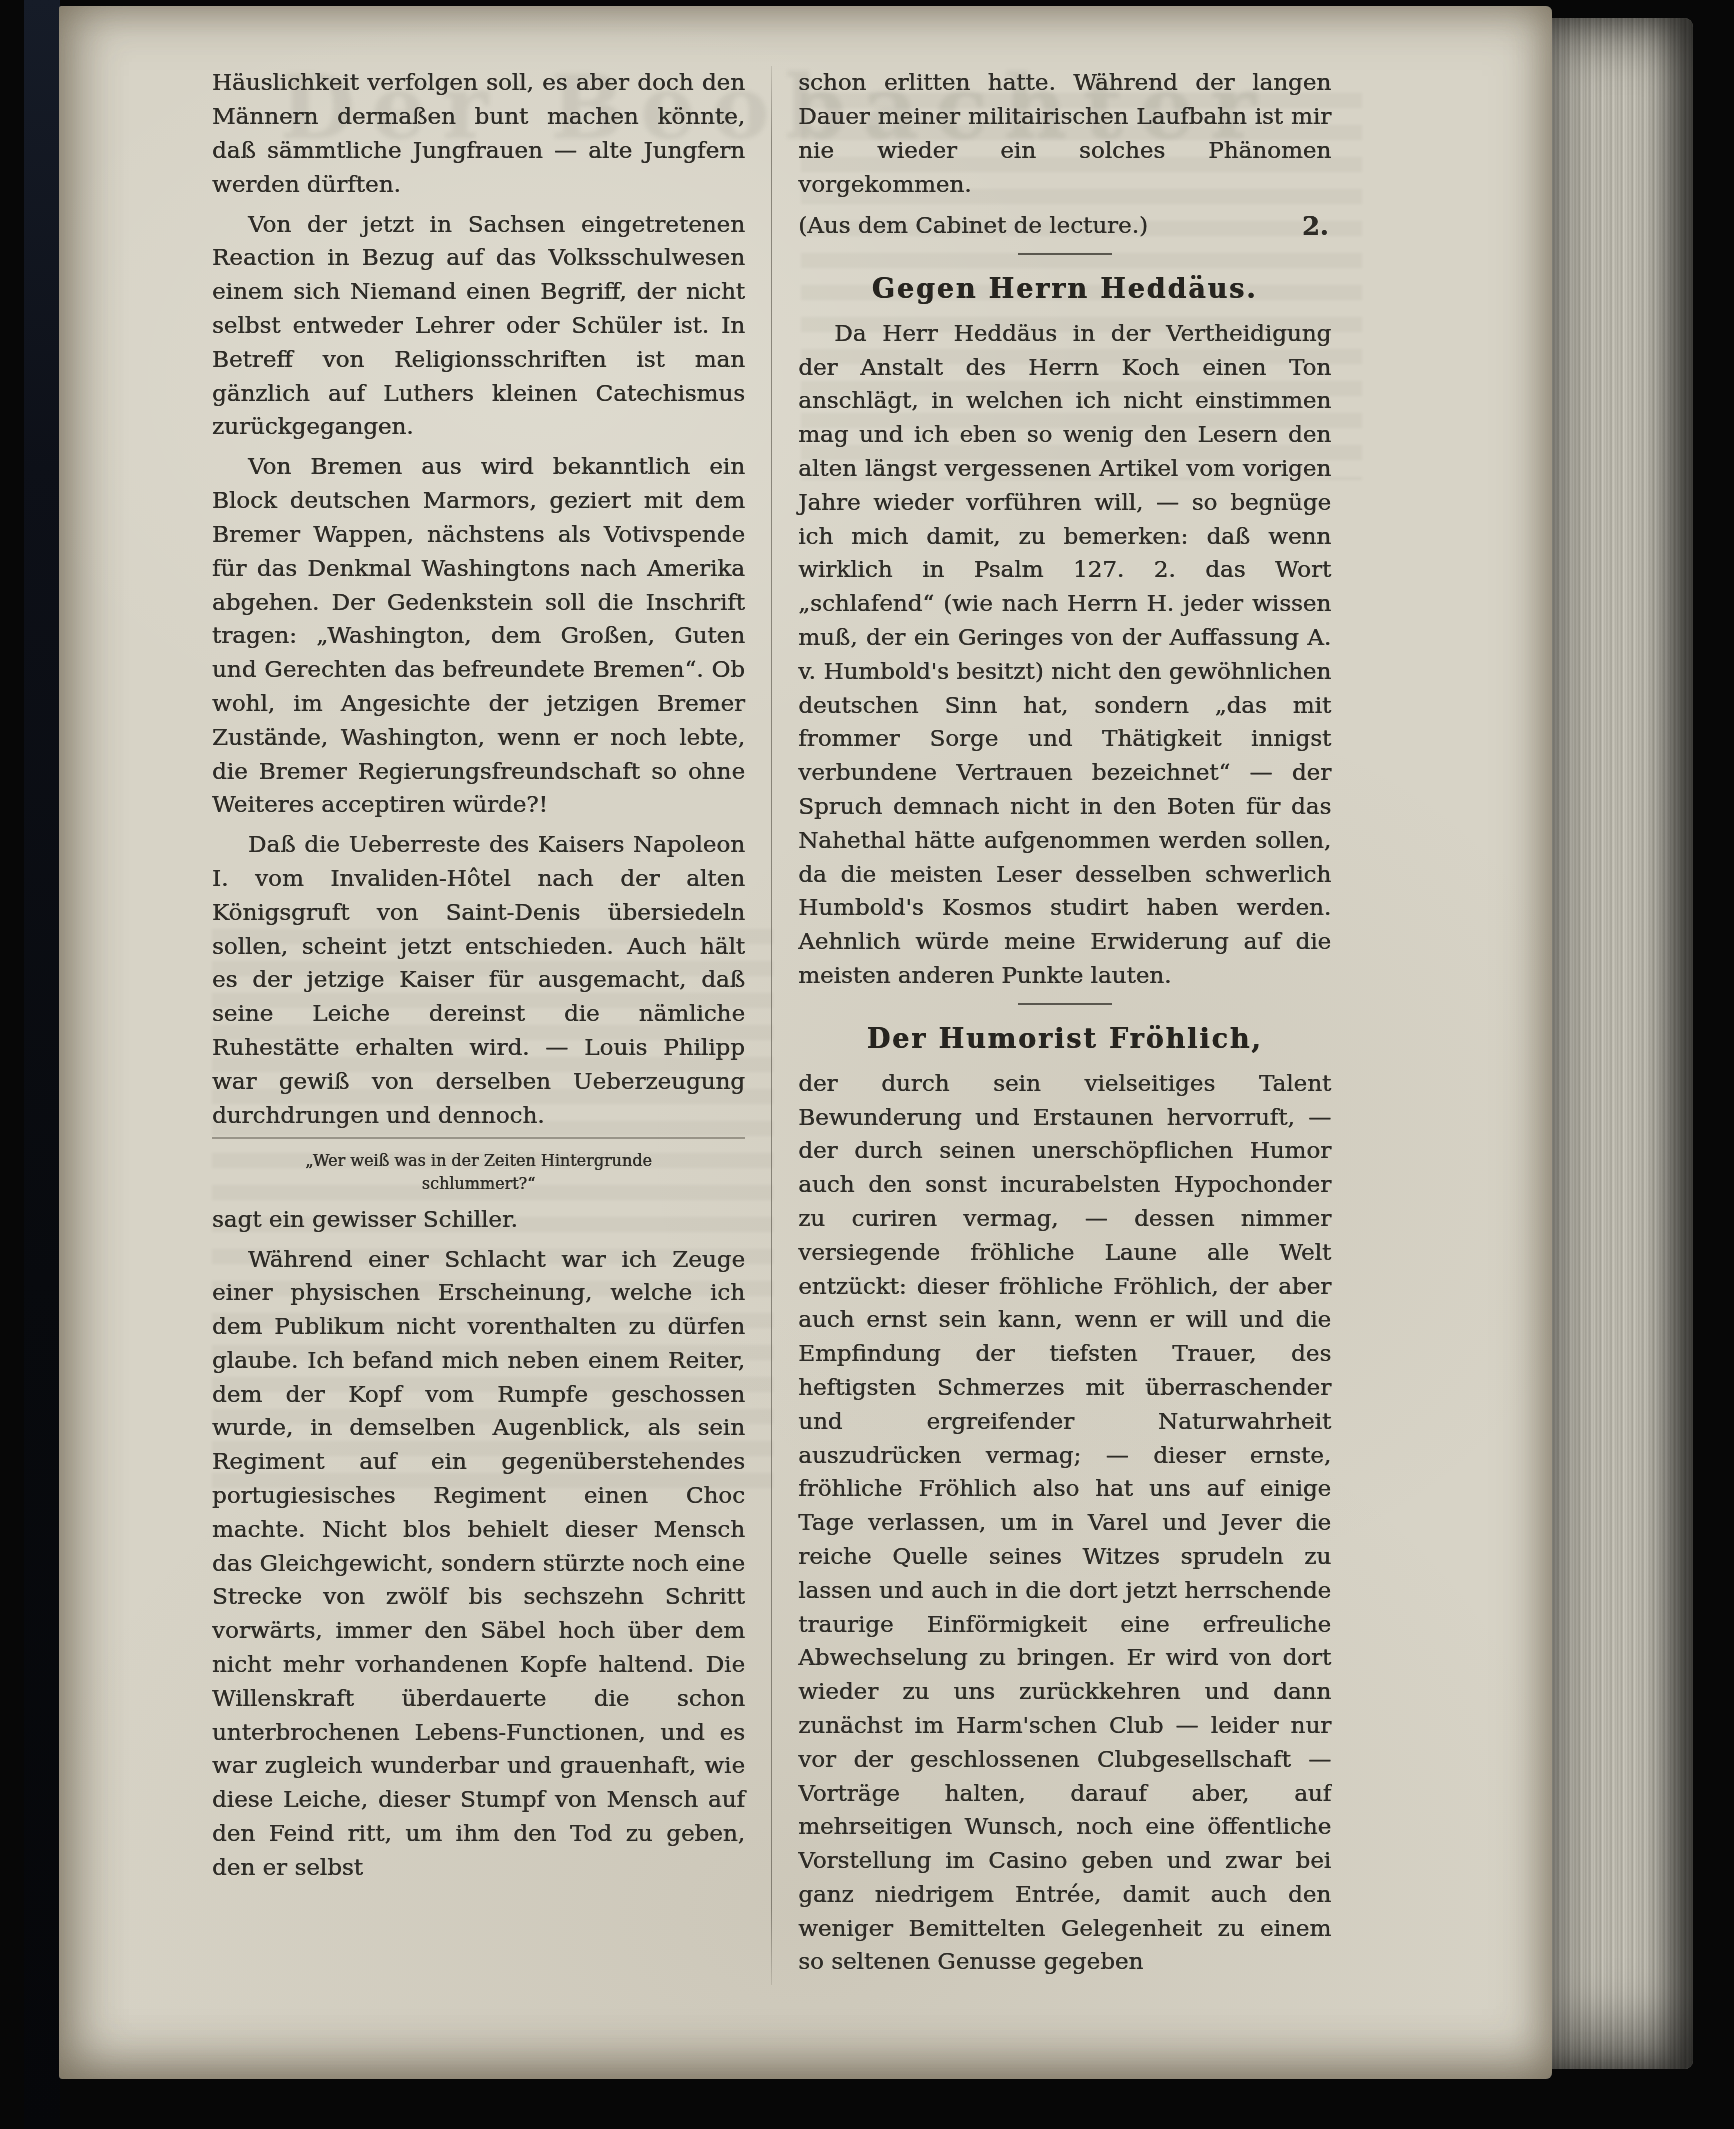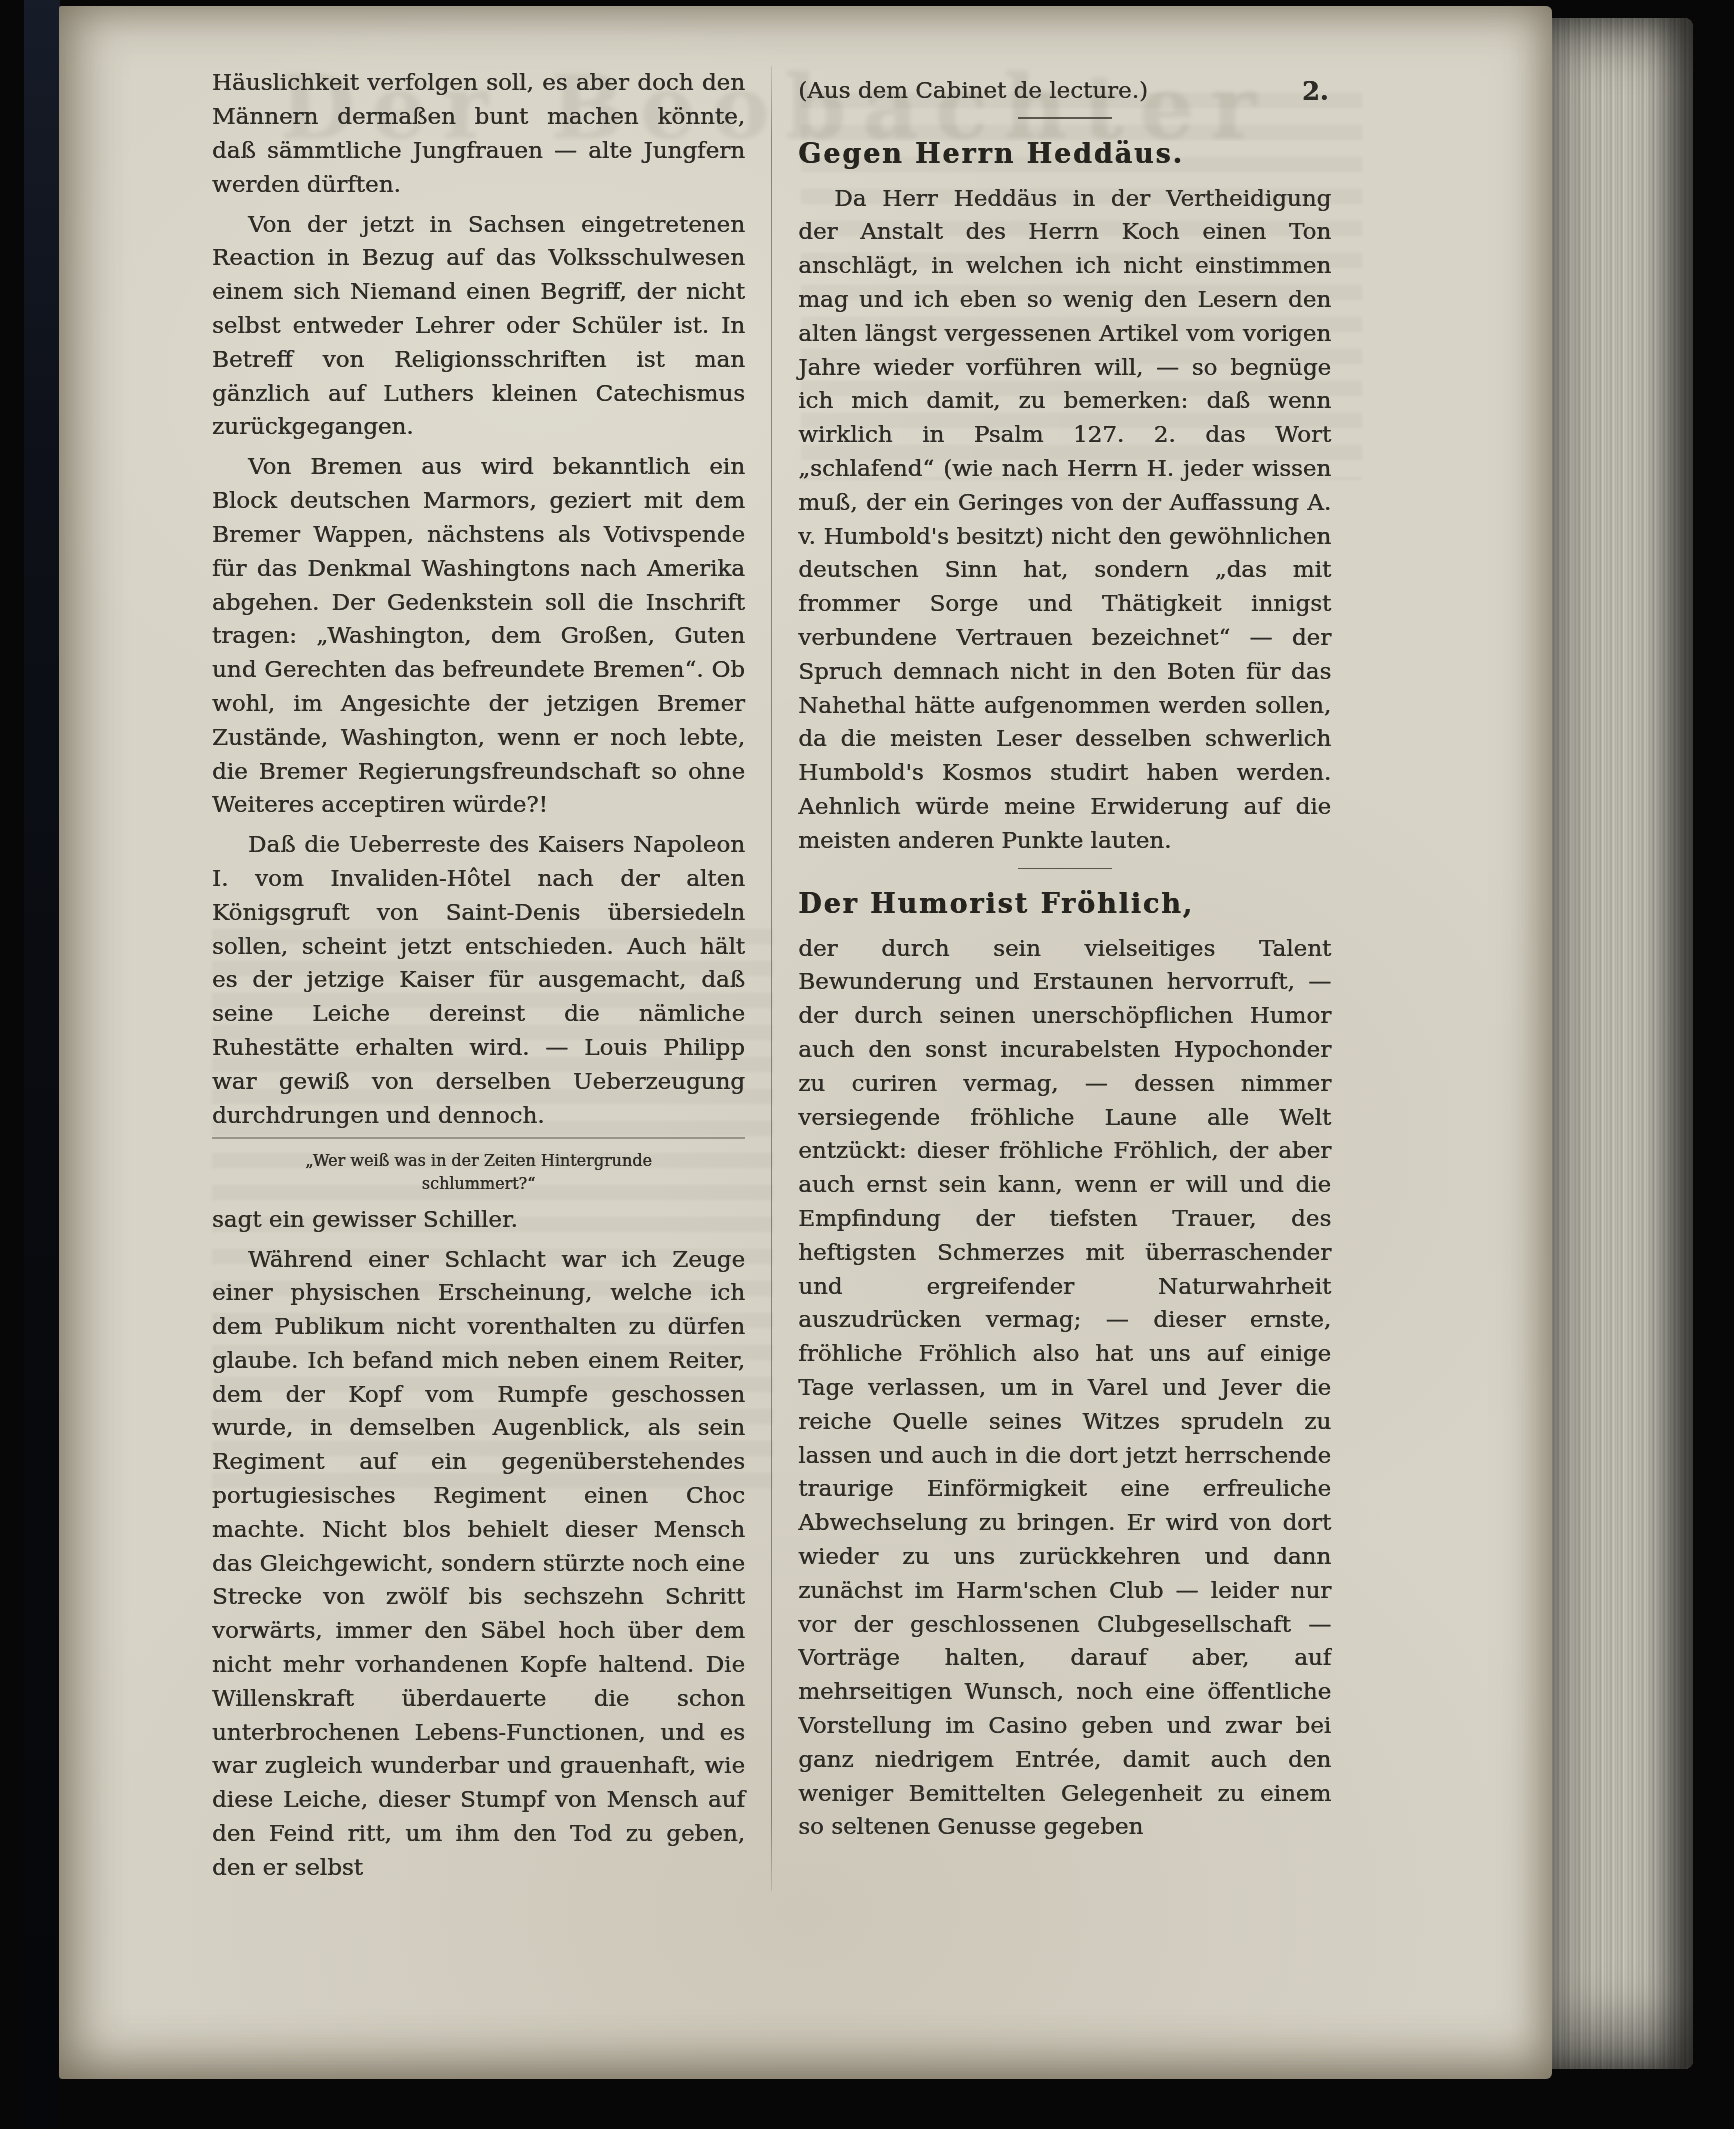--- a/index.html
+++ b/index.html
@@ -136,21 +136,21 @@
     text-indent: 36px;
     overflow-wrap: break-word;
     text-shadow: 0.3px 0 0 currentColor;
   }
   p.noindent { text-indent: 0; }
 
   .section-heading {
     margin: 18.7px 0 12.5px 0;
     font-size: 27px;
     font-weight: bold;
-    text-align: left;
+    text-align: center;
     letter-spacing: 1.9px;
     color: #26241f;
     text-shadow: 0.4px 0 0 currentColor;
   }
 
   .quote {
     width: 82%;
     margin: 10px auto 7.5px auto;
     font-size: 16px;
     line-height: 1.45;
@@ -212,20 +212,21 @@
           <p>Daß die Ueberreste des Kaisers Napoleon I. vom Invaliden-Hôtel nach der alten Königsgruft von Saint-Denis übersiedeln sollen, scheint jetzt entschieden. Auch hält es der jetzige Kaiser für ausgemacht, daß seine Leiche dereinst die nämliche Ruhestätte erhalten wird. — Louis Philipp war gewiß von derselben Ueberzeugung durchdrungen und dennoch.</p>
           <div class="artifact-line"></div>
           <div class="quote">„Wer weiß was in der Zeiten Hintergrunde schlummert?“</div>
           <p class="noindent">sagt ein gewisser Schiller.</p>
           <p>Während einer Schlacht war ich Zeuge einer physischen Erscheinung, welche ich dem Publikum nicht vorenthalten zu dürfen glaube. Ich befand mich neben einem Reiter, dem der Kopf vom Rumpfe geschossen wurde, in demselben Augenblick, als sein Regiment auf ein gegenüberstehendes portugiesisches Regiment einen Choc machte. Nicht blos behielt dieser Mensch das Gleichgewicht, sondern stürzte noch eine Strecke von zwölf bis sechszehn Schritt vorwärts, immer den Säbel hoch über dem nicht mehr vorhandenen Kopfe haltend. Die Willenskraft überdauerte die schon unterbrochenen Lebens-Functionen, und es war zugleich wunderbar und grauenhaft, wie diese Leiche, dieser Stumpf von Mensch auf den Feind ritt, um ihm den Tod zu geben, den er selbst</p>
         </div>
 
         <div class="col-divider"></div>
 
         <div class="column">
+          <p class="noindent">schon erlitten hatte. Während der langen Dauer meiner militairischen Laufbahn ist mir nie wieder ein solches Phänomen vorgekommen.</p>
           <div class="source-row">
             <span>(Aus dem Cabinet de lecture.)</span>
             <span class="sheet-number">2.</span>
           </div>
           <div class="rule-short"></div>
           <h2 class="section-heading">Gegen Herrn Heddäus.</h2>
           <p>Da Herr Heddäus in der Vertheidigung der Anstalt des Herrn Koch einen Ton anschlägt, in welchen ich nicht einstimmen mag und ich eben so wenig den Lesern den alten längst vergessenen Artikel vom vorigen Jahre wieder vorführen will, — so begnüge ich mich damit, zu bemerken: daß wenn wirklich in Psalm 127. 2. das Wort „schlafend“ (wie nach Herrn H. jeder wissen muß, der ein Geringes von der Auffassung A. v. Humbold's besitzt) nicht den gewöhnlichen deutschen Sinn hat, sondern „das mit frommer Sorge und Thätigkeit innigst verbundene Vertrauen bezeichnet“ — der Spruch demnach nicht in den Boten für das Nahethal hätte aufgenommen werden sollen, da die meisten Leser desselben schwerlich Humbold's Kosmos studirt haben werden. Aehnlich würde meine Erwiderung auf die meisten anderen Punkte lauten.</p>
           <div class="rule-short"></div>
           <h2 class="section-heading">Der Humorist Fröhlich,</h2>
           <p class="noindent">der durch sein vielseitiges Talent Bewunderung und Erstaunen hervorruft, — der durch seinen unerschöpflichen Humor auch den sonst incurabelsten Hypochonder zu curiren vermag, — dessen nimmer versiegende fröhliche Laune alle Welt entzückt: dieser fröhliche Fröhlich, der aber auch ernst sein kann, wenn er will und die Empfindung der tiefsten Trauer, des heftigsten Schmerzes mit überraschender und ergreifender Naturwahrheit auszudrücken vermag; — dieser ernste, fröhliche Fröhlich also hat uns auf einige Tage verlassen, um in Varel und Jever die reiche Quelle seines Witzes sprudeln zu lassen und auch in die dort jetzt herrschende traurige Einförmigkeit eine erfreuliche Abwechselung zu bringen. Er wird von dort wieder zu uns zurückkehren und dann zunächst im Harm'schen Club — leider nur vor der geschlossenen Clubgesellschaft — Vorträge halten, darauf aber, auf mehrseitigen Wunsch, noch eine öffentliche Vorstellung im Casino geben und zwar bei ganz niedrigem Entrée, damit auch den weniger Bemittelten Gelegenheit zu einem so seltenen Genusse gegeben</p>

